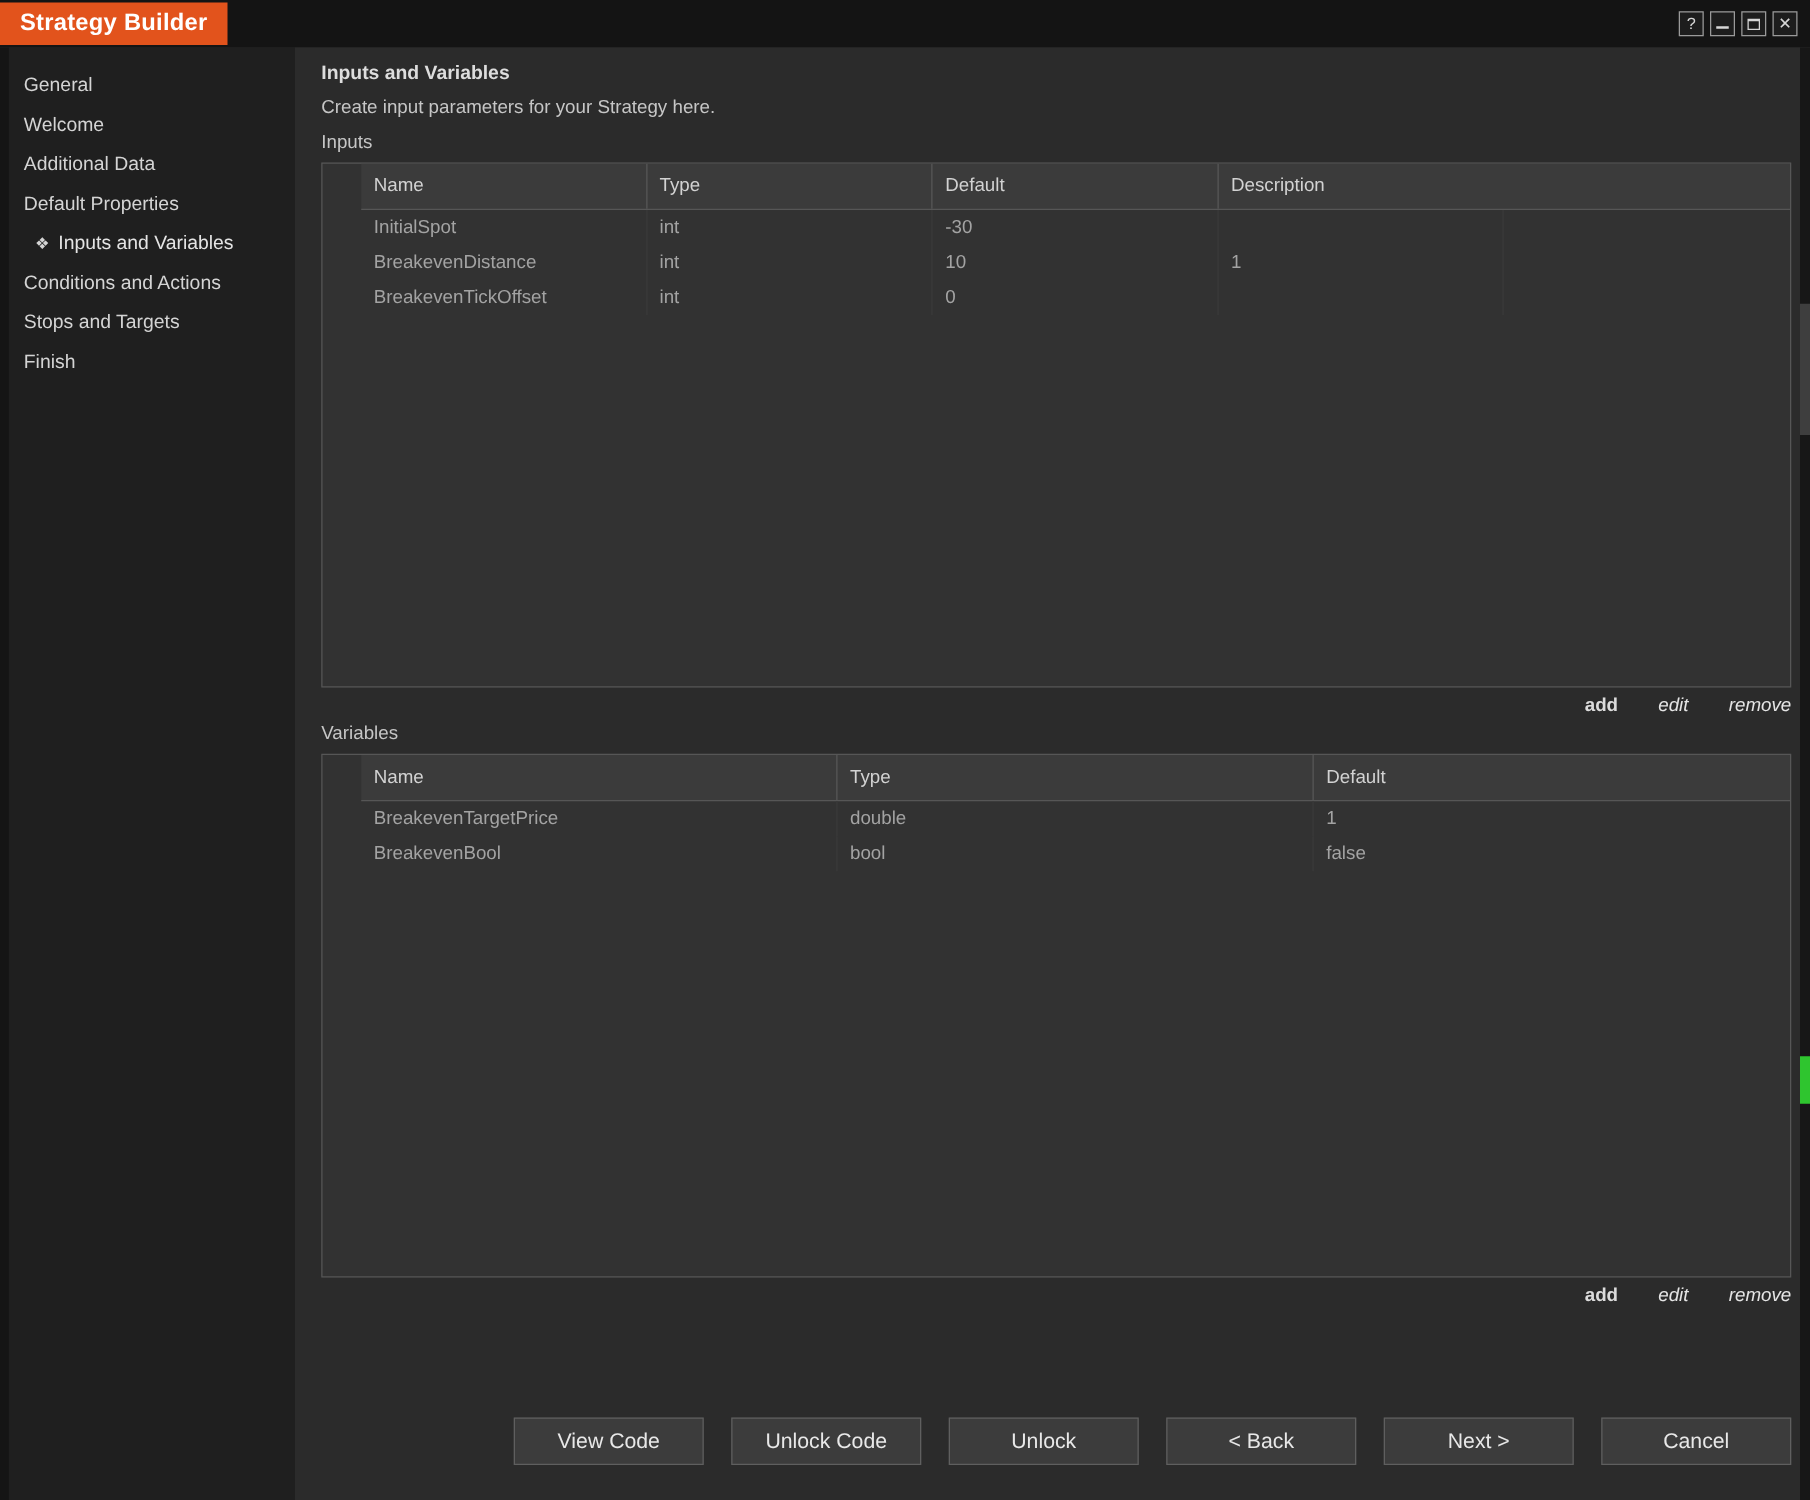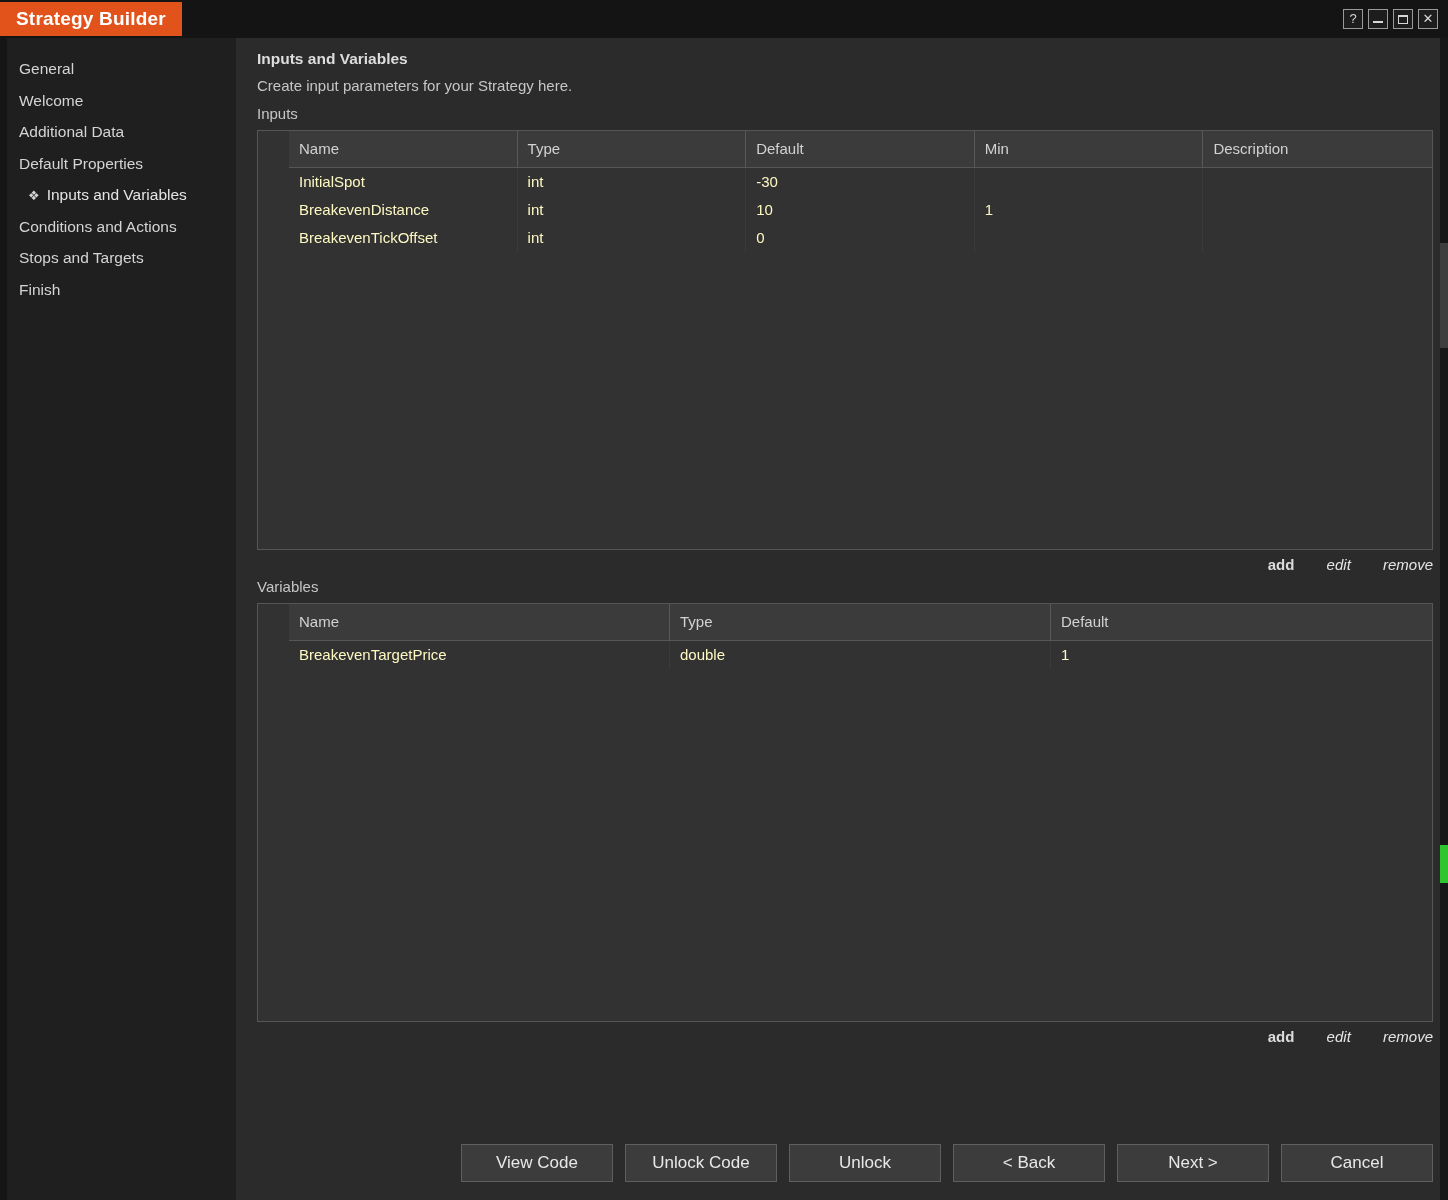--- a/index.html
+++ b/index.html
@@ -53,38 +53,38 @@
   .tbl-inputs { height: 420px; }
   .tbl-vars { height: 419px; }
   .tbl-head { display: flex; height: 37px; background: #3b3b3b; border-bottom: 1px solid #565656; }
   .th {
     color: #d2d2d2; font-size: 15px; line-height: 36px; padding-left: 10px;
     border-right: 1px solid #585858; overflow: hidden; white-space: nowrap;
   }
   .th:last-child { border-right: none; }
   .tr { display: flex; height: 28px; }
   .td {
-    color: #fef9c3; font-size: 15px; line-height: 28px; padding-left: 10px;
+    color: #a3a3a3; font-size: 15px; line-height: 28px; padding-left: 10px;
     border-right: 1px solid #3a3a3a; overflow: hidden; white-space: nowrap;
   }
   .td:last-child { border-right: none; }
 
   .c5 { width: 20%; }
   .c3 { width: 33.333%; }
 
   .tbl-actions {
     width: 1176px; text-align: right; margin-top: 6px; height: 20px;
     font-size: 15px;
   }
   .link-add { color: #dcdcdc; font-weight: bold; margin-left: 8px; cursor: pointer; }
   .link-muted { color: #e5e5e5; font-style: italic; margin-left: 28px; cursor: pointer; }
 
   
   .btn-row {
-    position: absolute; right: 15px; bottom: 18px; display: flex; gap: 12px; padding-left: 40px;
+    position: absolute; right: 15px; bottom: 28px; display: flex; gap: 22px; padding-left: 40px;
   }
   .btn {
     min-width: 152px; height: 38px; background: #3c3c3c; border: 1px solid #5f5f5f;
     color: #e8e8e8; font-size: 17px; font-family: "Liberation Sans", sans-serif;
     text-align: center; line-height: 36px; cursor: pointer; padding: 0 14px;
   }
 
   
   .scrollbar { position: absolute; right: 0; top: 38px; bottom: 0; width: 8px; background: #171717; }
   .scroll-thumb { position: absolute; left: 0; top: 205px; width: 8px; height: 105px; background: #3e3e3e; }
@@ -130,21 +130,20 @@
     <div class="main-title">Inputs and Variables</div>
     <div class="main-subtitle">Create input parameters for your Strategy here.</div>
 
     <div class="section-label">Inputs</div>
 
     <div class="tbl tbl-inputs">
       <div class="tbl-head">
         <div class="th c5">Name</div>
         <div class="th c5">Type</div>
         <div class="th c5">Default</div>
-        <div class="th c5">Min</div>
         <div class="th c5">Description</div>
       </div>
       <div class="tr">
         <div class="td c5">InitialSpot</div>
         <div class="td c5">int</div>
         <div class="td c5">-30</div>
         <div class="td c5"></div>
         <div class="td c5"></div>
       </div>
       <div class="tr">
@@ -174,20 +173,25 @@
     <div class="tbl tbl-vars">
       <div class="tbl-head">
         <div class="th c3">Name</div>
         <div class="th c3">Type</div>
         <div class="th c3">Default</div>
       </div>
       <div class="tr">
         <div class="td c3">BreakevenTargetPrice</div>
         <div class="td c3">double</div>
         <div class="td c3">1</div>
+      </div>
+      <div class="tr">
+        <div class="td c3">BreakevenBool</div>
+        <div class="td c3">bool</div>
+        <div class="td c3">false</div>
       </div>
     </div>
 
     <div class="tbl-actions">
       <span class="link-add">add</span>
       <span class="link-muted">edit</span>
       <span class="link-muted">remove</span>
     </div>
 
     <div class="btn-row">

